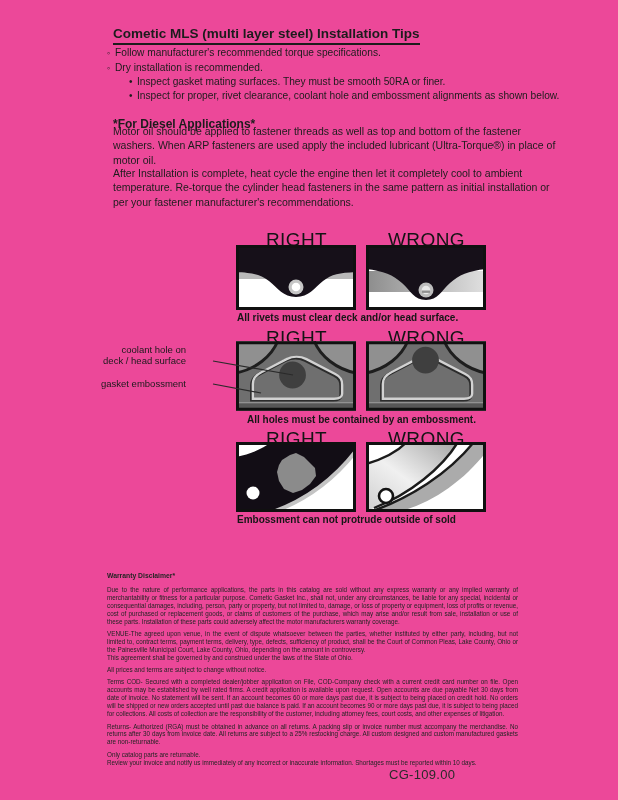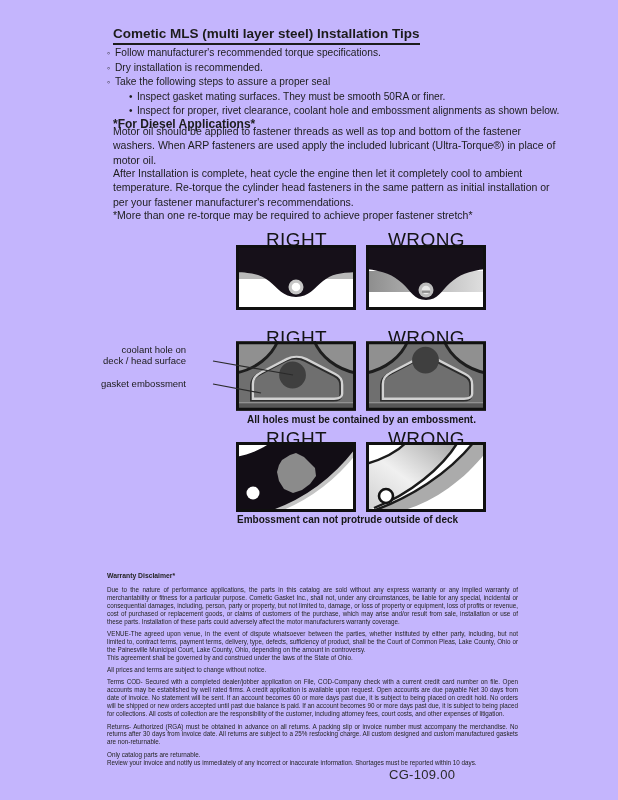--- a/index.html
+++ b/index.html
@@ -1,17 +1,17 @@
 <!DOCTYPE html>
 <html><head>
 <meta charset="utf-8">
 <style>
   html,body{margin:0;padding:0;background:#ffffff;}
   .page{
-    position:relative;width:618px;height:800px;background:#c4b5fd;overflow:hidden;
+    position:relative;width:618px;height:800px;background:#ec4899;overflow:hidden;
     font-family:"Liberation Sans", sans-serif;color:#1c1c1c;
   }
   .abs{position:absolute;}
   
   .title{
     left:113px;top:26px;font-size:13.5px;font-weight:bold;
     border-bottom:2px solid #1c1c1c;padding-bottom:2px;white-space:nowrap;
   }
   
   .bullets{left:107px;top:46px;font-size:10.2px;line-height:13.7px;}
@@ -41,29 +41,27 @@
 </head>
 <body>
 
 <div class="page">
 
   <div class="abs title">Cometic MLS (multi layer steel) Installation Tips</div>
 
   <div class="abs bullets">
     <div class="bullet"><span class="marker">◦</span><span>Follow manufacturer's recommended torque specifications.</span></div>
     <div class="bullet"><span class="marker">◦</span><span>Dry installation is recommended.</span></div>
-    <div class="bullet"><span class="marker">◦</span><span>Take the following steps to assure a proper seal</span></div>
     <div class="subbullet"><span class="submarker">•</span><span>Inspect gasket mating surfaces.  They must be smooth 50RA or finer.</span></div>
     <div class="subbullet"><span class="submarker">•</span><span>Inspect for proper, rivet clearance, coolant hole and embossment alignments as shown below.</span></div>
   </div>
 
   <div class="abs diesel-h">*For Diesel Applications*</div>
   <div class="abs para p1">Motor oil should be applied to fastener threads as well as top and bottom of the fastener washers. When ARP fasteners are used apply the included lubricant (Ultra-Torque®) in place of motor oil.</div>
   <div class="abs para p2">After Installation is complete, heat cycle the engine then let it completely cool to ambient temperature. Re-torque the cylinder head fasteners in the same pattern as initial installation or per your fastener manufacturer's recommendations.</div>
-  <div class="abs para p3">*More than one re-torque may be required to achieve proper fastener stretch*</div>
 
   <div class="abs dlabel" style="left:236px;top:229px;">RIGHT</div>
   <div class="abs dlabel" style="left:366px;top:229px;">WRONG</div>
 
   <svg class="abs img" style="left:236px;top:245px;height:65px;" viewBox="0 0 120 65">
     <rect x="0" y="0" width="120" height="65" fill="#ffffff"></rect>
     <rect x="0" y="27" width="120" height="7" fill="#b9b9b9"></rect>
     <path d="M0,0 H120 V27 C103,28 96,29 87,36 C78,43 73,52 60,52 C47,52 42,43 33,36 C24,29 17,28 0,27 Z" fill="#161019"></path>
     <circle cx="60" cy="42" r="7.5" fill="#c6c6c6"></circle>
     <circle cx="60" cy="42" r="4.3" fill="#ffffff"></circle>
@@ -80,20 +78,21 @@
     </defs>
     <rect x="0" y="0" width="120" height="65" fill="#ffffff"></rect>
     <rect x="0" y="26" width="120" height="21" fill="url(#gDeck)"></rect>
     <path d="M0,0 H120 V24 C102,26 93,30 84,38 C75,46 72,55 60,55 C48,55 45,46 36,38 C27,30 18,26 0,24 Z" fill="#161019"></path>
     <circle cx="60" cy="45" r="7.5" fill="#bdbdbd"></circle>
     <circle cx="60" cy="45" r="4.3" fill="#e9e9e9"></circle>
     <rect x="56" y="45.5" width="8" height="2.4" fill="#8f8f8f"></rect>
     <rect x="1.5" y="1.5" width="117" height="62" fill="none" stroke="#101010" stroke-width="3"></rect>
   </svg>
 
+  <div class="abs caption" style="left:237px;top:312px;">All rivets must clear deck and/or head surface.</div>
 
   <div class="abs dlabel" style="left:236px;top:327px;">RIGHT</div>
   <div class="abs dlabel" style="left:366px;top:327px;">WRONG</div>
 
   <div class="abs ann" style="top:344px;">
     <div>coolant hole on</div>
     <div>deck / head surface</div>
   </div>
   <div class="abs ann" style="top:378px;">gasket embossment</div>
 
@@ -156,21 +155,21 @@
     <path d="M4,70 C44,56 82,32 108,0 L120,0 L120,10 C97,40 64,62 32,70 Z" fill="#ababab"></path>
     <path d="M4,70 C44,56 82,32 108,0" fill="none" stroke="#1b1b1b" stroke-width="2.4"></path>
     <path d="M0,22 C18,17 32,9 41,0 L92,0 C76,26 44,52 8,66 L0,69 Z" fill="url(#gBand)"></path>
     <path d="M0,22 C18,17 32,9 41,0" fill="none" stroke="#1b1b1b" stroke-width="2.4"></path>
     <path d="M92,0 C76,26 44,52 8,66" fill="none" stroke="#1b1b1b" stroke-width="2.4"></path>
     <circle cx="20" cy="54" r="7" fill="#ffffff" stroke="#141414" stroke-width="2.6"></circle>
     <rect x="1.5" y="1.5" width="117" height="67" fill="none" stroke="#101010" stroke-width="3"></rect>
   </svg>
 
   <div class="abs caption" style="left:237px;top:514px;line-height:12.5px;">
-    <div>Embossment can not protrude outside of deck</div>
+    <div>Embossment can not protrude outside of sold</div>
   </div>
 
   <div class="abs warranty">
     <h2>Warranty Disclaimer*</h2>
     <p>Due to the nature of performance applications, the parts in this catalog are sold without any express warranty or any implied warranty of merchantability or fitness for a particular purpose.  Cometic Gasket Inc., shall not, under any circumstances, be liable for any special, incidental or consequential damages, including, person, party or property, but not limited to, damage, or loss of property or equipment, loss of profits or revenue, cost of purchased or replacement goods, or claims of customers of the purchase, which may arise and/or result from sale, installation or use of these parts.  Installation of these parts could adversely affect the motor manufacturers warranty coverage.</p>
     <p><span>VENUE-The agreed upon venue, in the event of dispute whatsoever between the parties, whether instituted by either party, including, but not limited to, contract terms, payment terms, delivery, type, defects, sufficiency of product, shall be the Court of Common Pleas, Lake County, Ohio or the Painesville Municipal Court, Lake County, Ohio, depending on the amount in controversy.</span><br>
       <span>This agreement shall be governed by and construed under the laws of the State of Ohio.</span></p>
     <p>All prices and terms are subject to change without notice.</p>
     <p>Terms COD- Secured with a completed dealer/jobber application on File, COD-Company check with a current credit card number on file.  Open accounts may be established by well rated firms.  A credit application is available upon request.  Open accounts are due payable Net 30 days from date of invoice.  No statement will be sent.  If an account becomes 60 or more days past due, it is subject to being placed on credit hold.  No orders will be shipped or new orders accepted until past due balance is paid.  If an account becomes 90 or more days past due, it is subject to being placed for collections.  All costs of collection are the responsibility of the customer, including attorney fees, court costs, and other expenses of litigation.</p>
     <p>Returns- Authorized (RGA) must be obtained in advance on all returns.  A packing slip or invoice number must accompany the merchandise.  No returns after 30 days from invoice date.  All returns are subject to a 25% restocking charge.  All custom designed and custom manufactured gaskets are non-returnable.</p>

